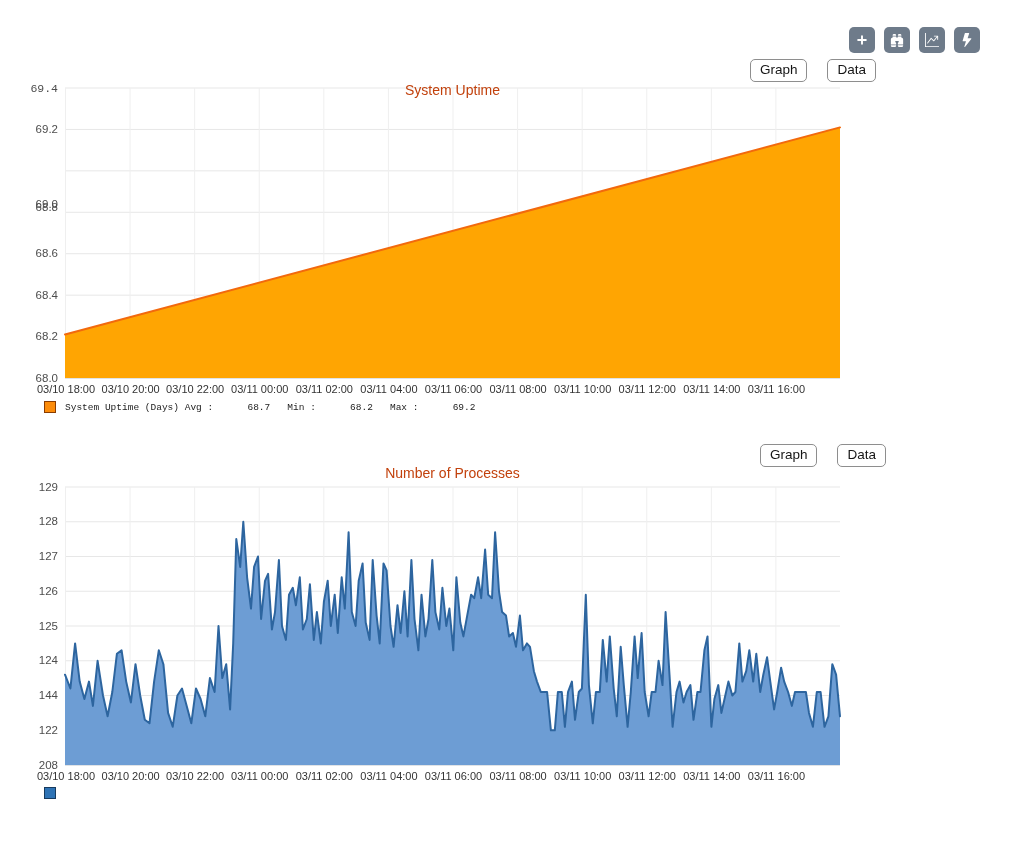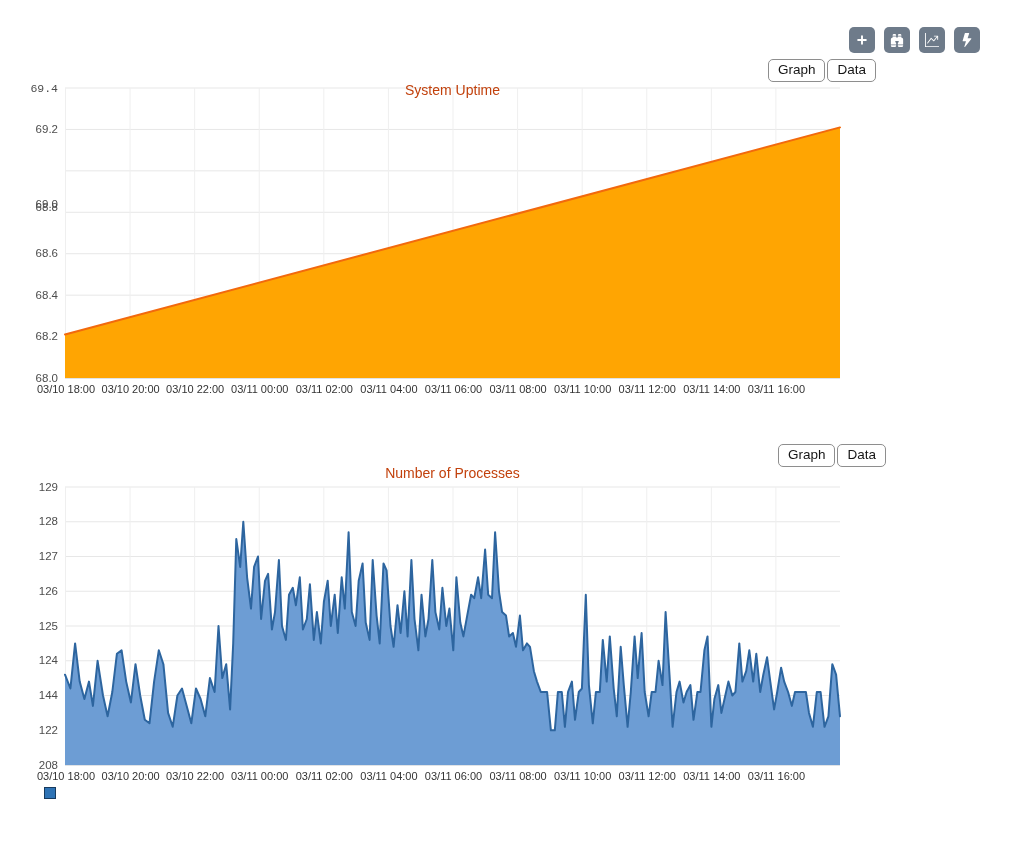--- a/index.html
+++ b/index.html
@@ -2,21 +2,21 @@
 <html><head>
 <meta charset="utf-8">
 <style>
   html,body{margin:0;padding:0;background:#fff;}
   .page{position:relative;width:1010px;height:856px;background:#ffffff;
         font-family:"Liberation Sans",sans-serif;overflow:hidden;}
   .toolbar{position:absolute;top:27px;right:30px;display:flex;gap:9px;}
   .tbtn{width:26px;height:26px;border:none;border-radius:5px;background:#6e7b8a;
         display:flex;align-items:center;justify-content:center;cursor:pointer;padding:0;}
   .tbtn svg{fill:#ffffff;}
-  .tabs{position:absolute;display:flex;gap:2px;}
+  .tabs{position:absolute;display:flex;gap:20px;}
   .tab{border:1px solid #8e8e8e;border-radius:5px;background:#ffffff;color:#151515;
        font-family:"Liberation Sans",sans-serif;font-size:13.5px;line-height:17px;
        padding:1px 9px 3px 9px;cursor:pointer;}
   .chart-title{position:absolute;left:65px;width:775px;text-align:center;
        font-size:14px;color:#c2410c;z-index:3;}
   .plotwrap{position:absolute;left:0;top:0;width:1010px;}
   .plot{position:absolute;left:65px;overflow:visible;border-bottom:1px solid #d8dee4;}
   .ylabels{position:absolute;left:20px;width:38px;}
   .ylabels span{position:absolute;right:0;width:38px;text-align:right;
        font-size:11.5px;color:#4d4d4d;white-space:nowrap;}
@@ -112,20 +112,24 @@
         <span style="left: 259.333px;">03/11 02:00</span>
         <span style="left: 323.917px;">03/11 04:00</span>
         <span style="left: 388.5px;">03/11 06:00</span>
         <span style="left: 453.083px;">03/11 08:00</span>
         <span style="left: 517.667px;">03/11 10:00</span>
         <span style="left: 582.25px;">03/11 12:00</span>
         <span style="left: 646.833px;">03/11 14:00</span>
         <span style="left: 711.417px;">03/11 16:00</span>
       </div>
   </div>
+  <div class="legend" style="top:401px;">
+    <span class="swatch" style="background:#fc8c0a;border-color:#8a3c00;"></span>
+    <span class="ltext">System Uptime (Days) Avg :      68.7   Min :      68.2   Max :      69.2</span>
+  </div>
 
   <div class="tabs" style="top:444px;right:124px;">
     <button class="tab">Graph</button>
     <button class="tab">Data</button>
   </div>
   <div class="chart-title" style="top:465px;">Number of Processes</div>
   <div class="plotwrap">
     <div class="ylabels" style="top:487px;">
         <span style="top: -6.5px;">129</span>
         <span style="top: 28.25px;">128</span>

